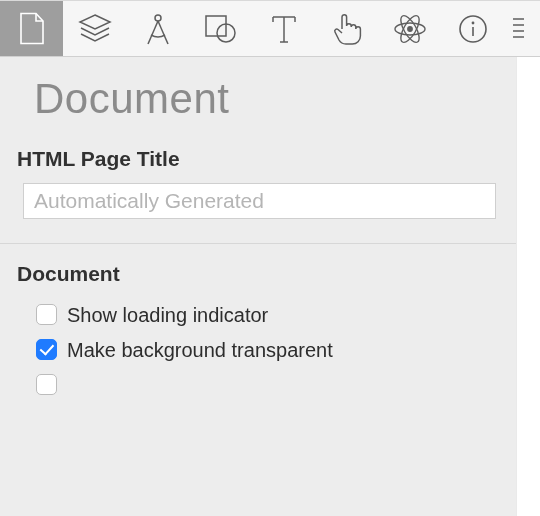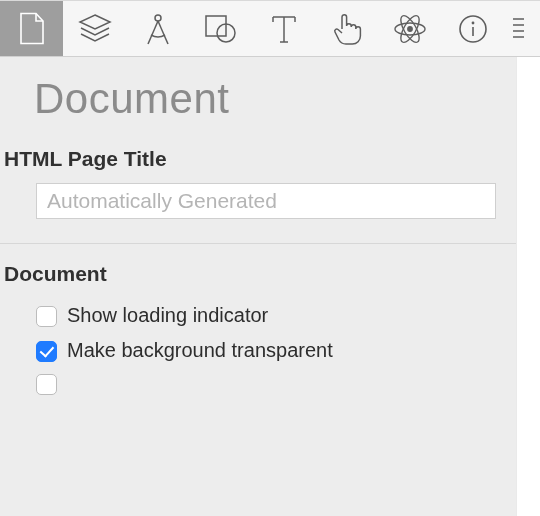--- a/index.html
+++ b/index.html
@@ -47,43 +47,43 @@
     font-size: 42px;
     font-weight: 400;
     color: #8b8b8b;
     padding: 18px 2px 24px 34px;
     letter-spacing: 0.5px;
   }
   .section-label {
     font-size: 21px;
     font-weight: 600;
     color: #313131;
-    padding: 0 0 12px 4px;
+    padding: 0 0 12px 17px;
   }
   .title-input {
-    margin: 0 20px 0 36px;
+    margin: 0 20px 0 23px;
     height: 36px;
     border: 1px solid #cfcfcf;
     background: #fff;
     font-size: 21px;
     color: #333;
     padding: 0 10px;
     outline: none;
   }
   .title-input::placeholder {
     color: #b5b5b5;
   }
   .divider {
     height: 1px;
     background: #d7d7d7;
     margin: 24px 0 18px 0;
   }
   .option-row {
     display: flex;
-    align-items: flex-end;
+    align-items: flex-start;
     padding: 6px 0 6px 36px;
     gap: 10px;
   }
   .cb {
     width: 21px;
     height: 21px;
     border: 1px solid #bcbcbc;
     border-radius: 5px;
     background: #fff;
     display: flex;

